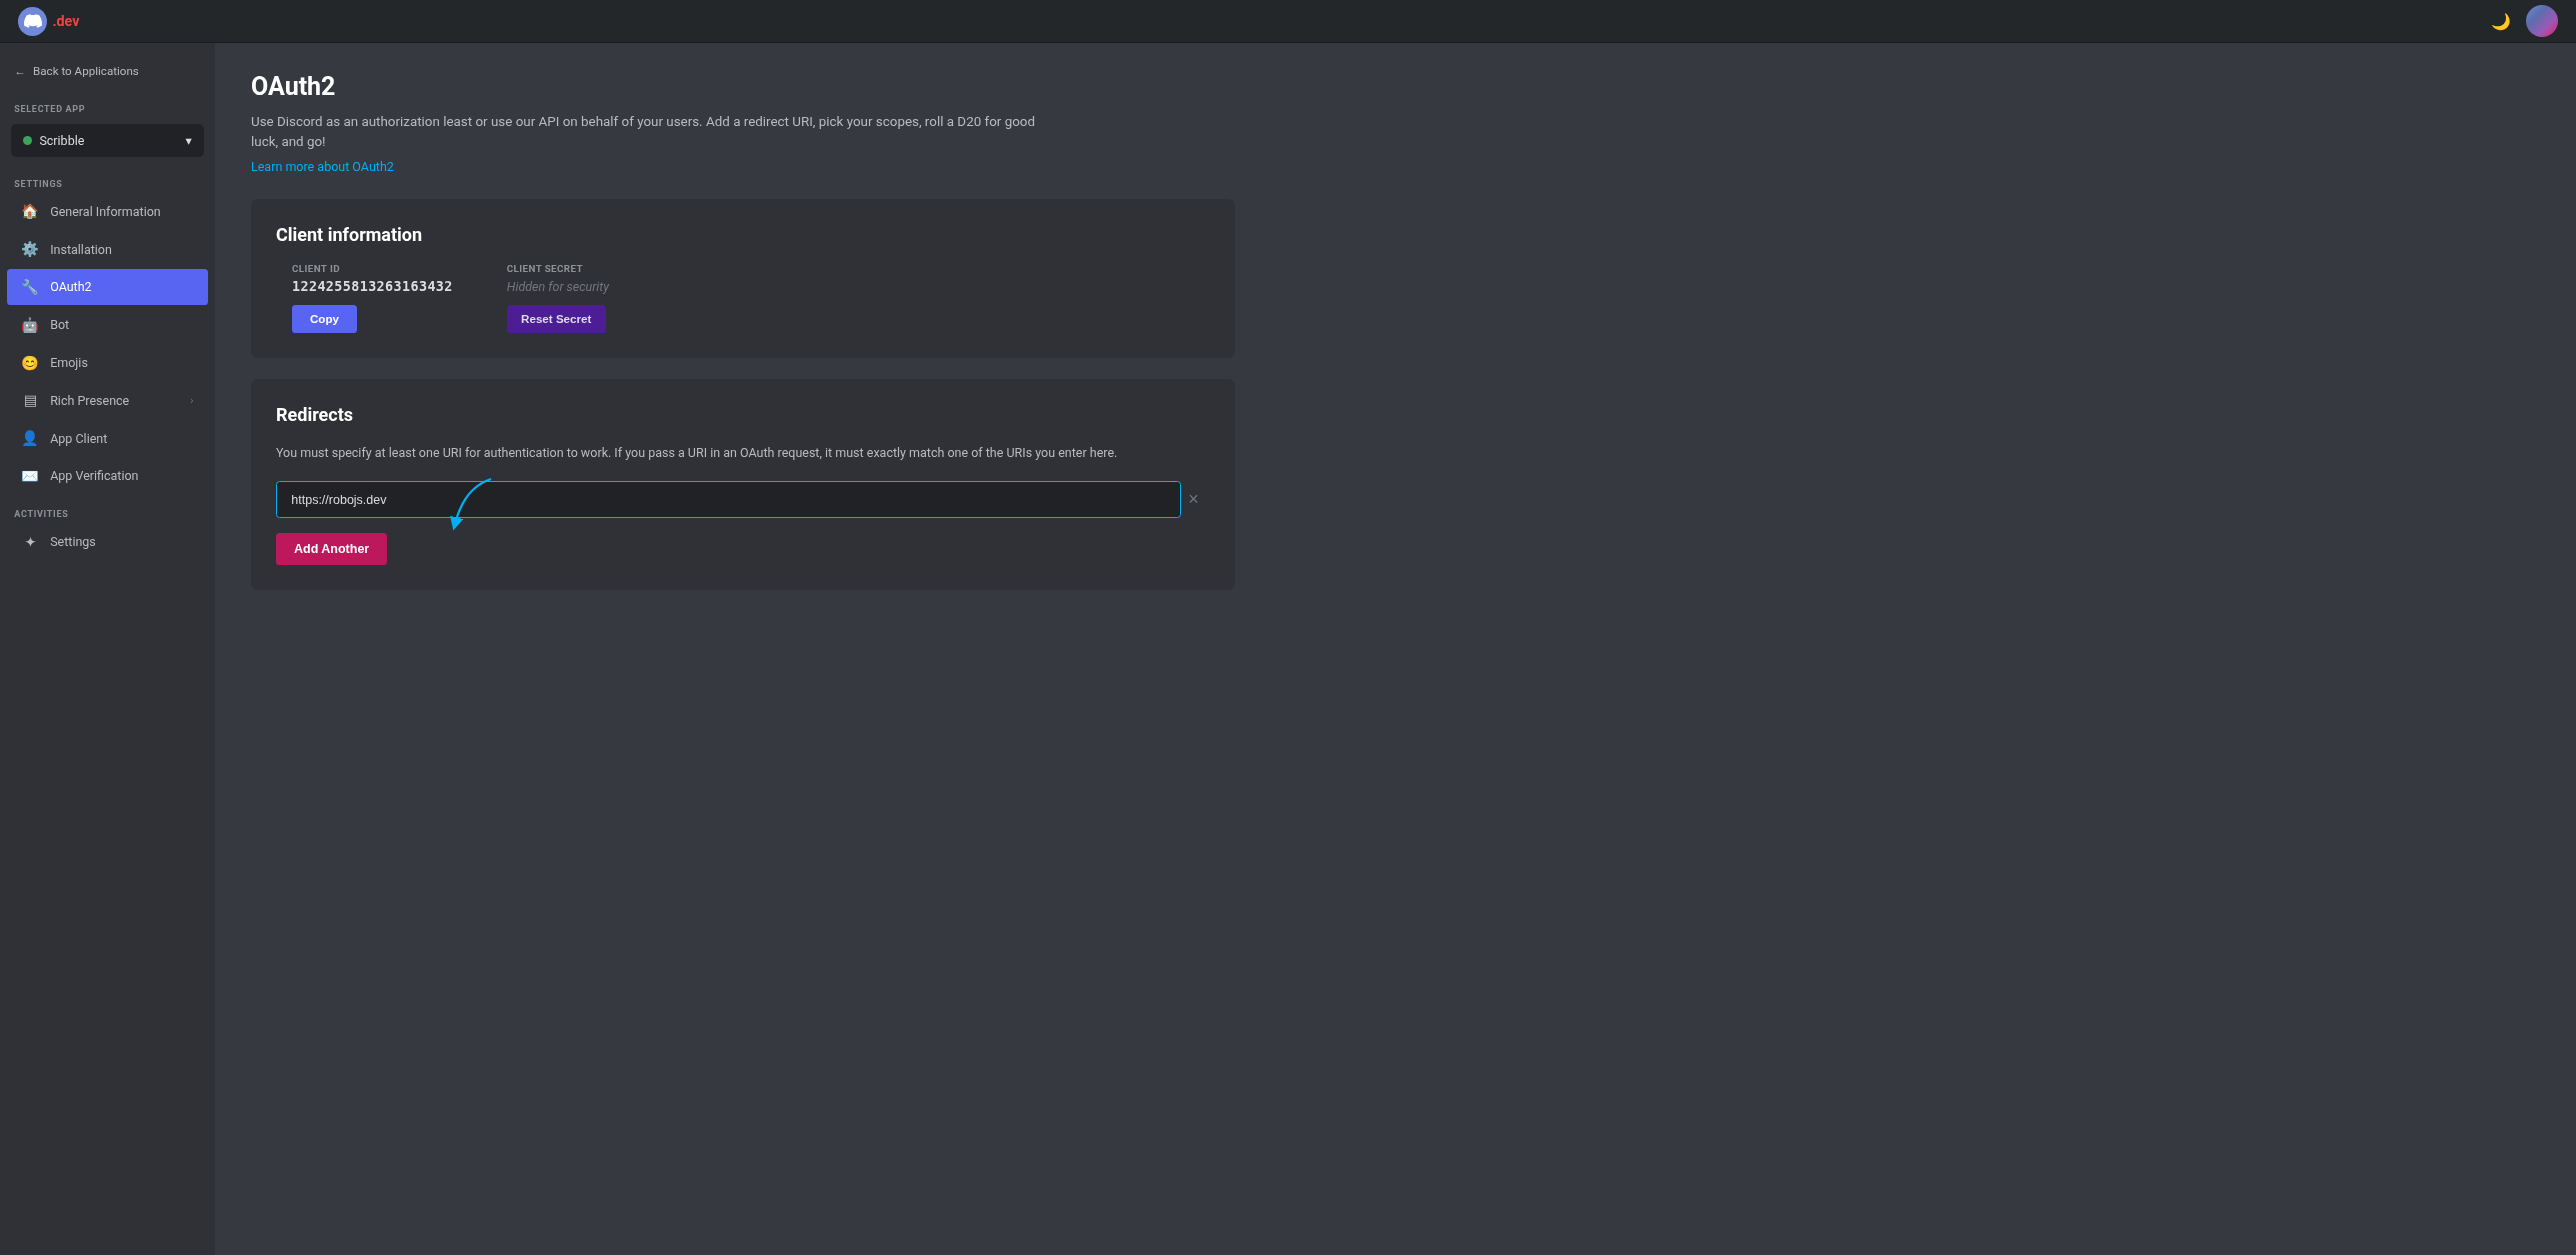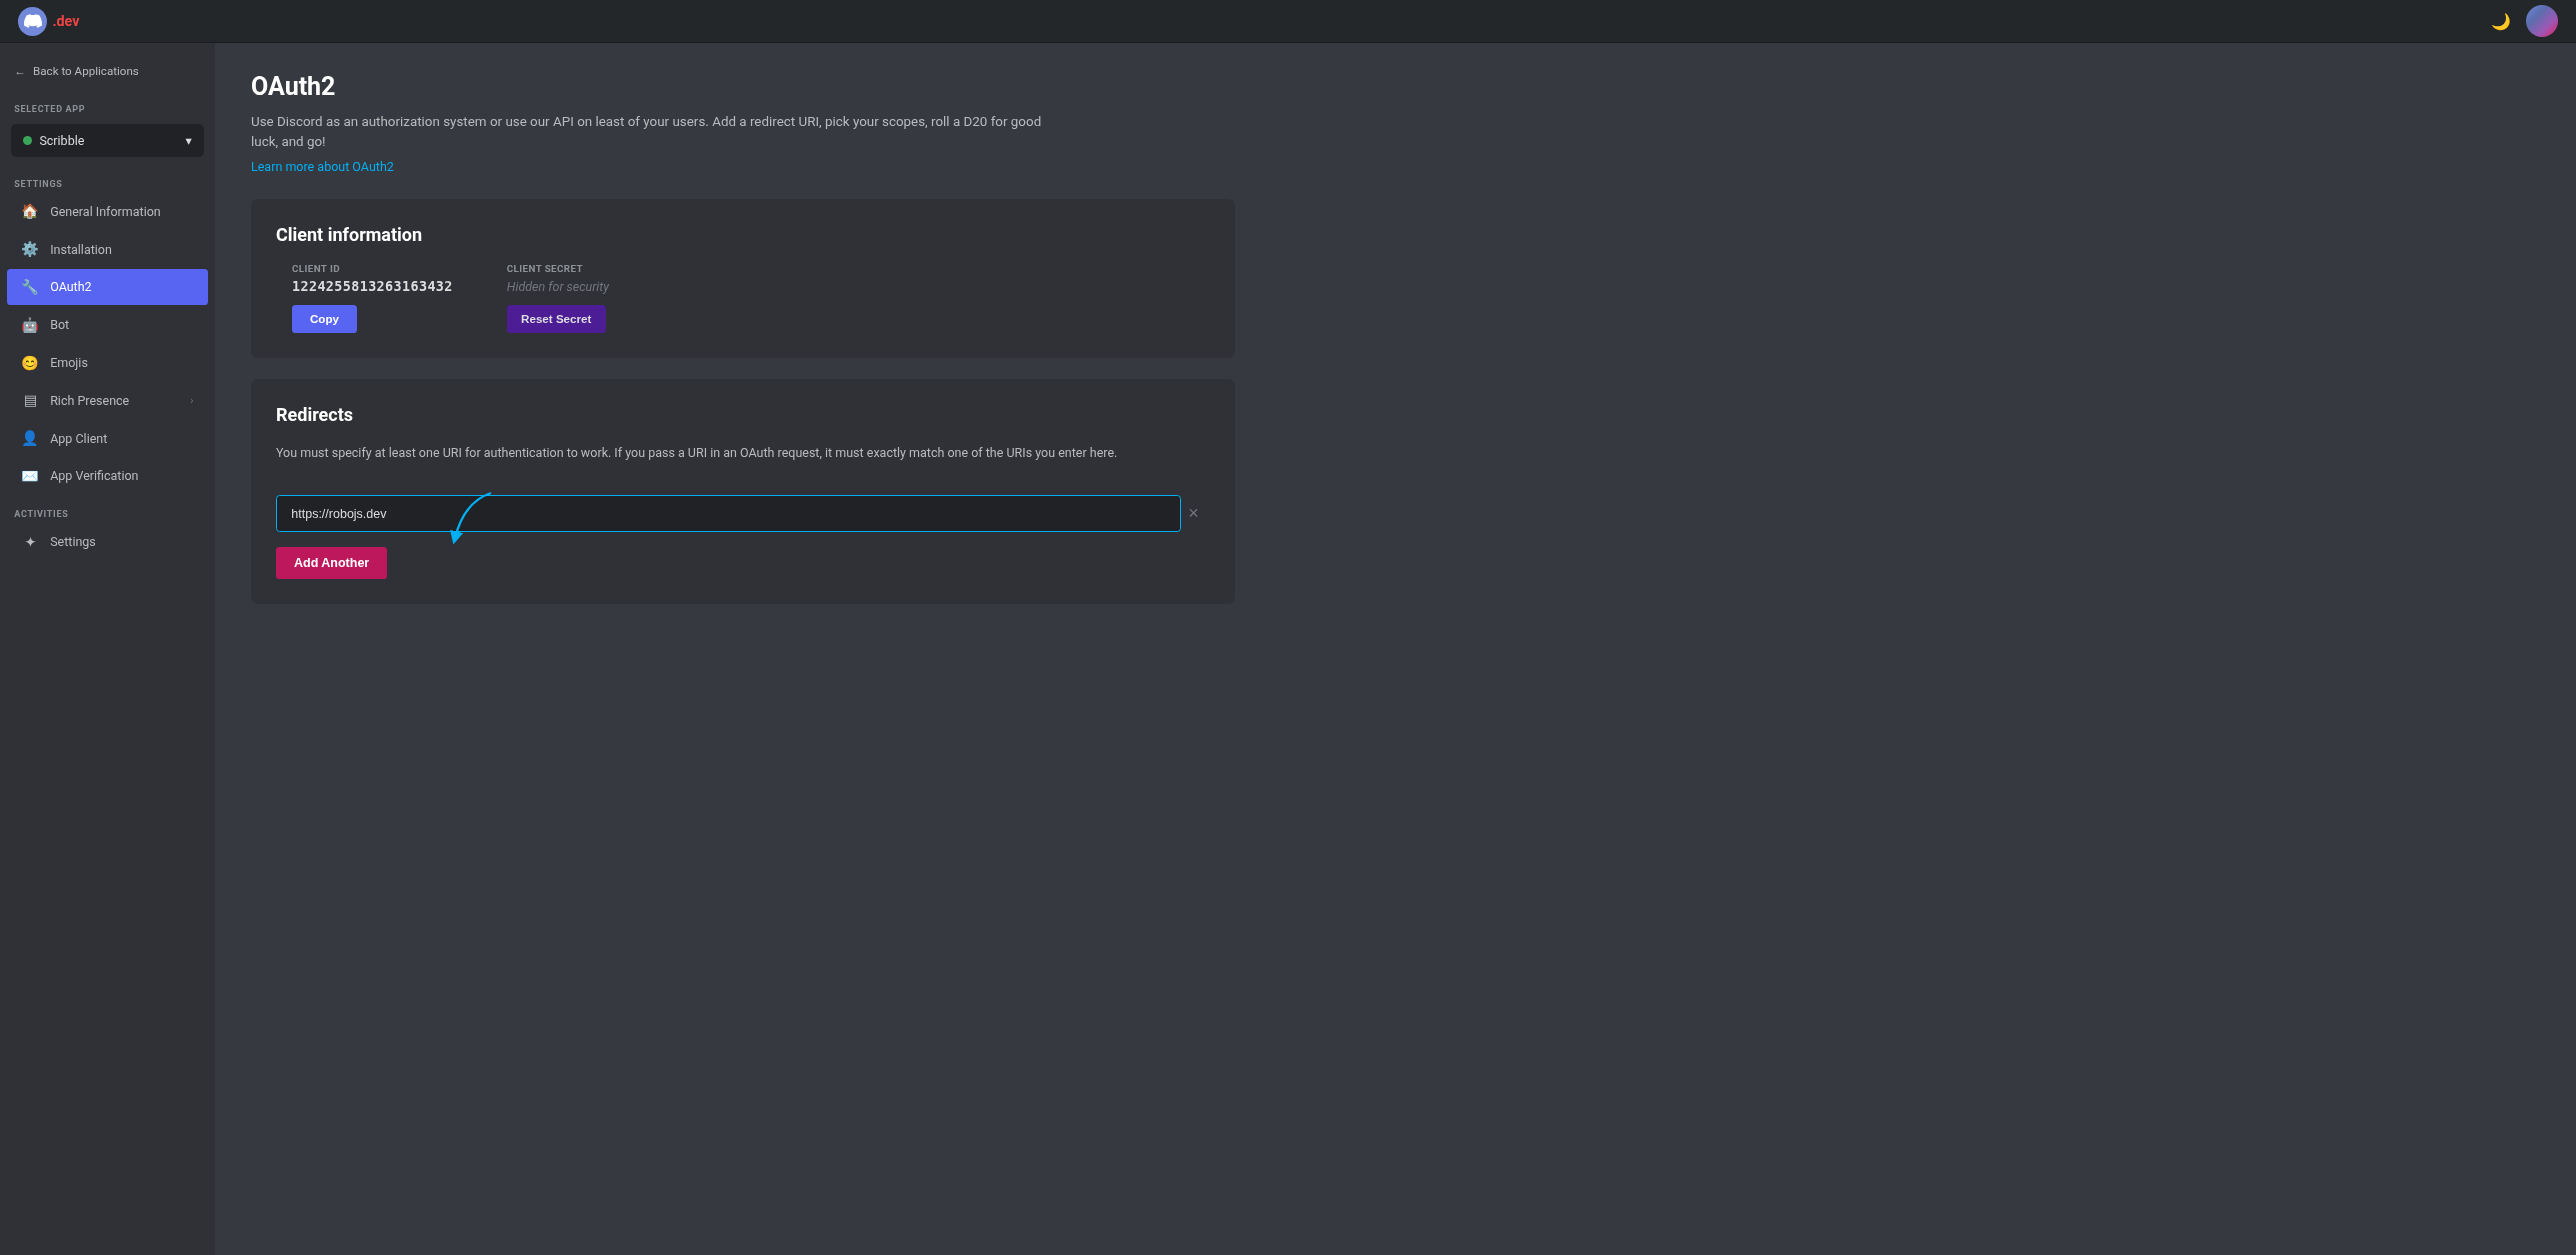--- a/index.html
+++ b/index.html
@@ -258,21 +258,21 @@
       font-size: 11.6px;
       font-weight: 700;
       cursor: pointer;
     }
 
     
     .redirect-description {
       color: #b9bbbe;
       font-size: 12.5px;
       line-height: 1.6;
-      margin-bottom: 32px;
+      margin-bottom: 18px;
       max-width: 850px;
     }
     .redirect-input-row {
       display: flex;
       align-items: center;
       margin-bottom: 14.3px;
       max-width: 930px;
     }
     .redirect-input {
       flex: 1;
@@ -381,21 +381,21 @@
     <div class="activities-label">ACTIVITIES</div>
 
     <div class="nav-item">
       <span class="nav-icon">✦</span>
       <span class="nav-item-label">Settings</span>
     </div>
   </aside>
 
   <main class="content">
     <h1 class="page-title">OAuth2</h1>
-    <p class="page-description">Use Discord as an authorization system or use our API on least of your users. Add a redirect URI, pick your scopes, roll a D20 for good luck, and go!</p>
+    <p class="page-description">Use Discord as an authorization least or use our API on behalf of your users. Add a redirect URI, pick your scopes, roll a D20 for good luck, and go!</p>
     <a class="learn-more-link" href="#">Learn more about OAuth2</a>
 
     
     <div class="card">
       <div class="card-title">Client information</div>
       <div class="client-info-grid">
         <div class="info-col">
           <div class="info-label">CLIENT ID</div>
           <div class="info-value">1224255813263163432</div>
           <button class="btn-copy">Copy</button>

